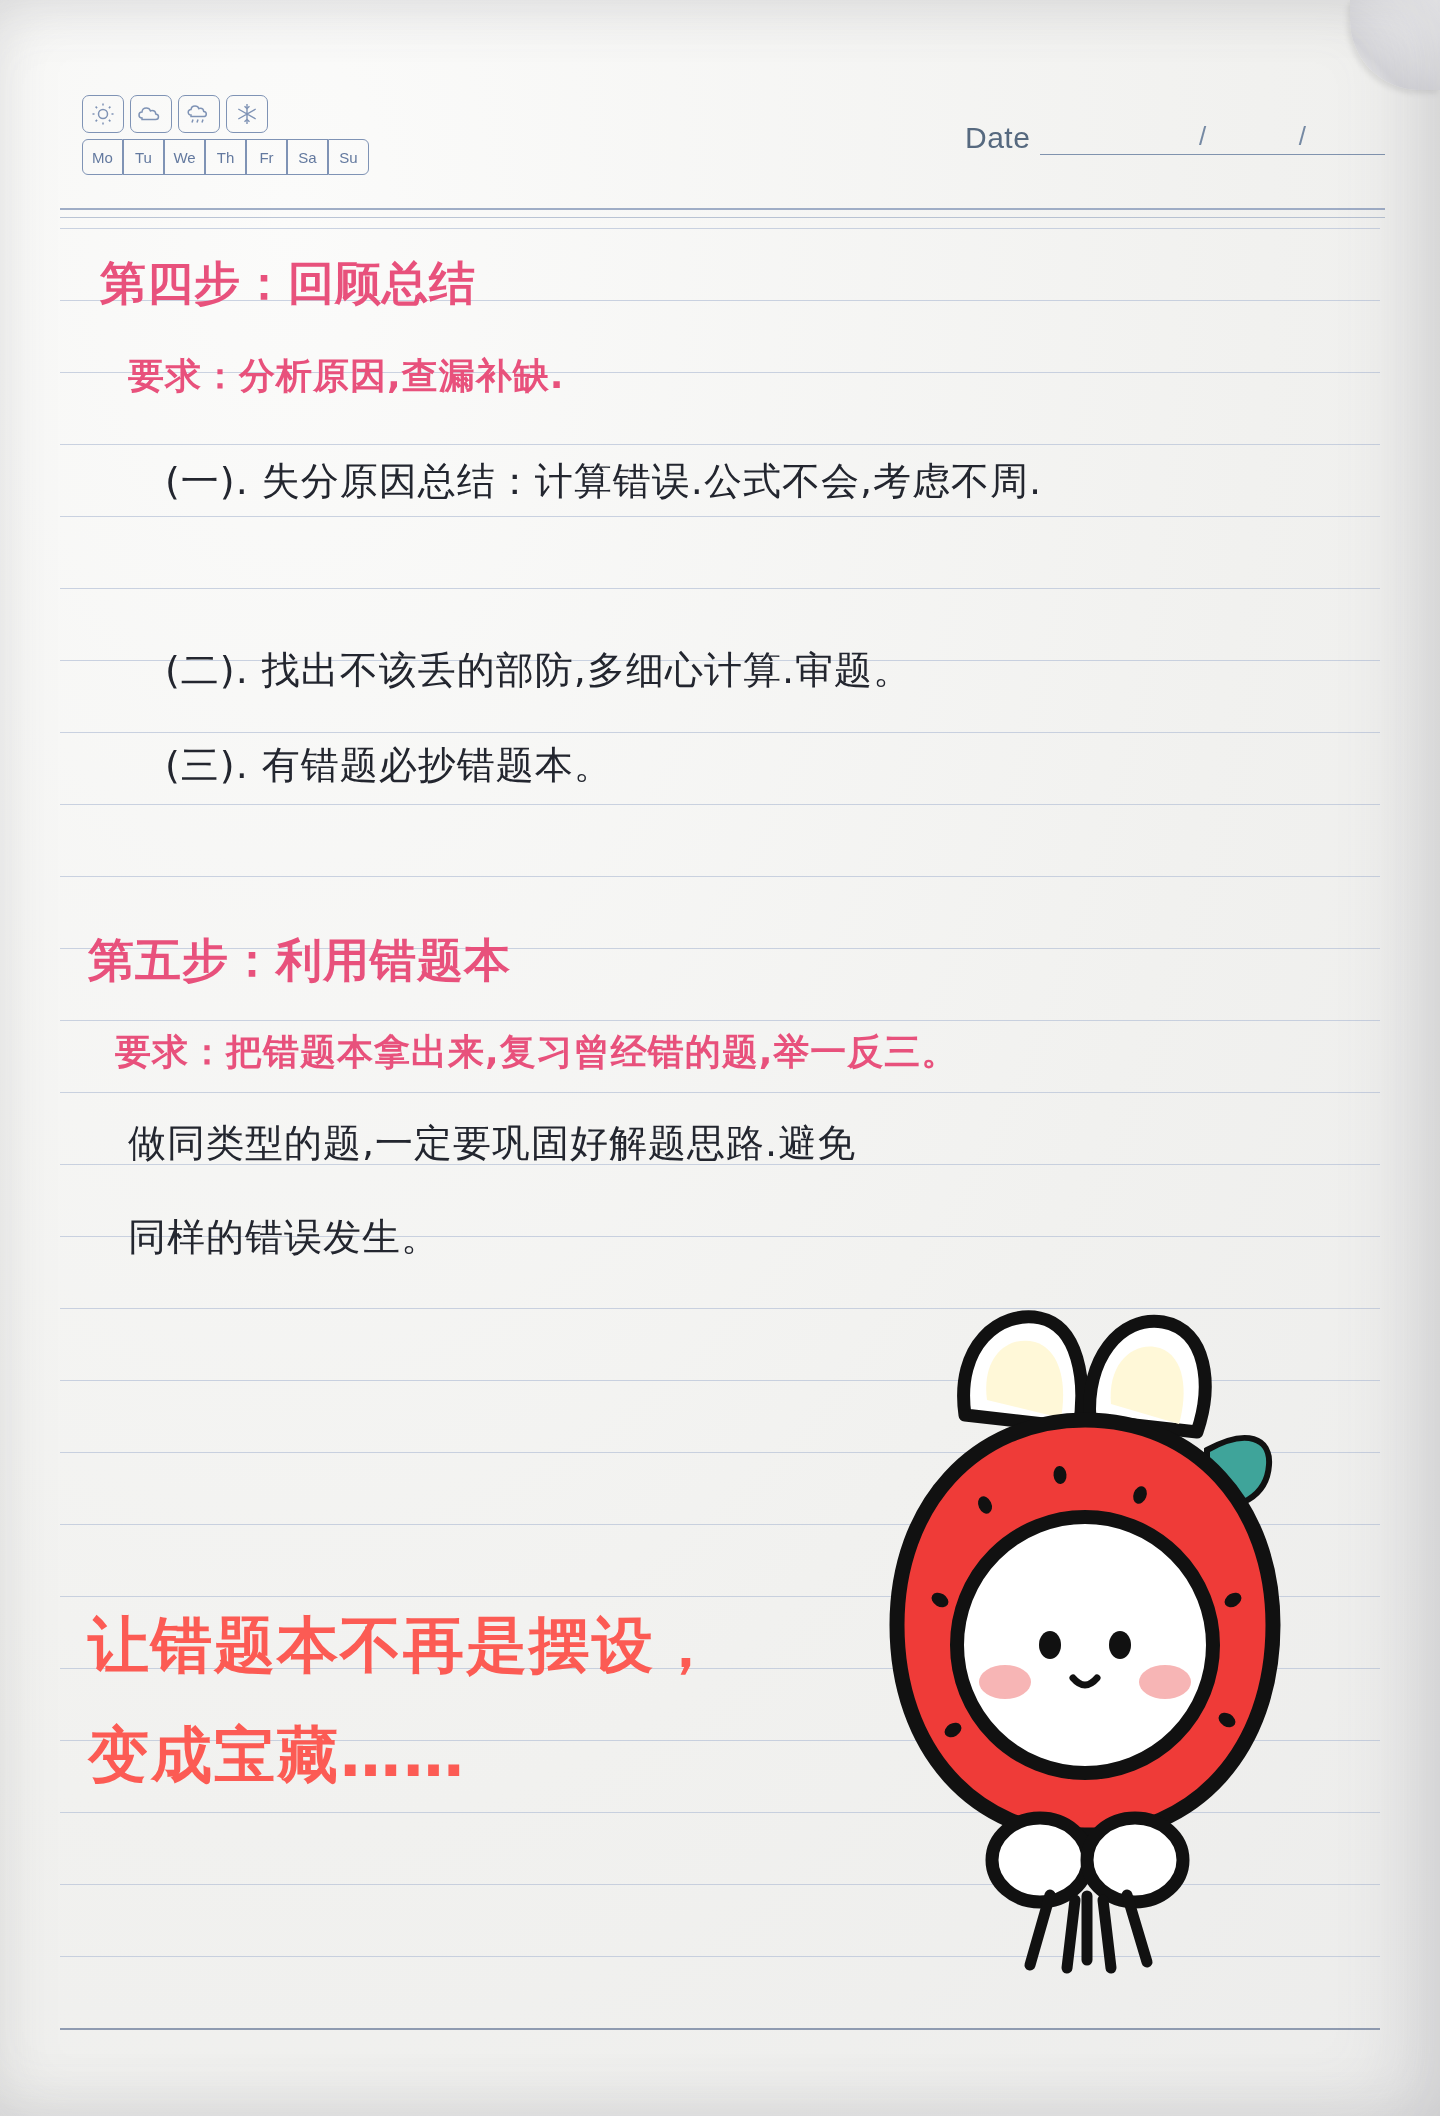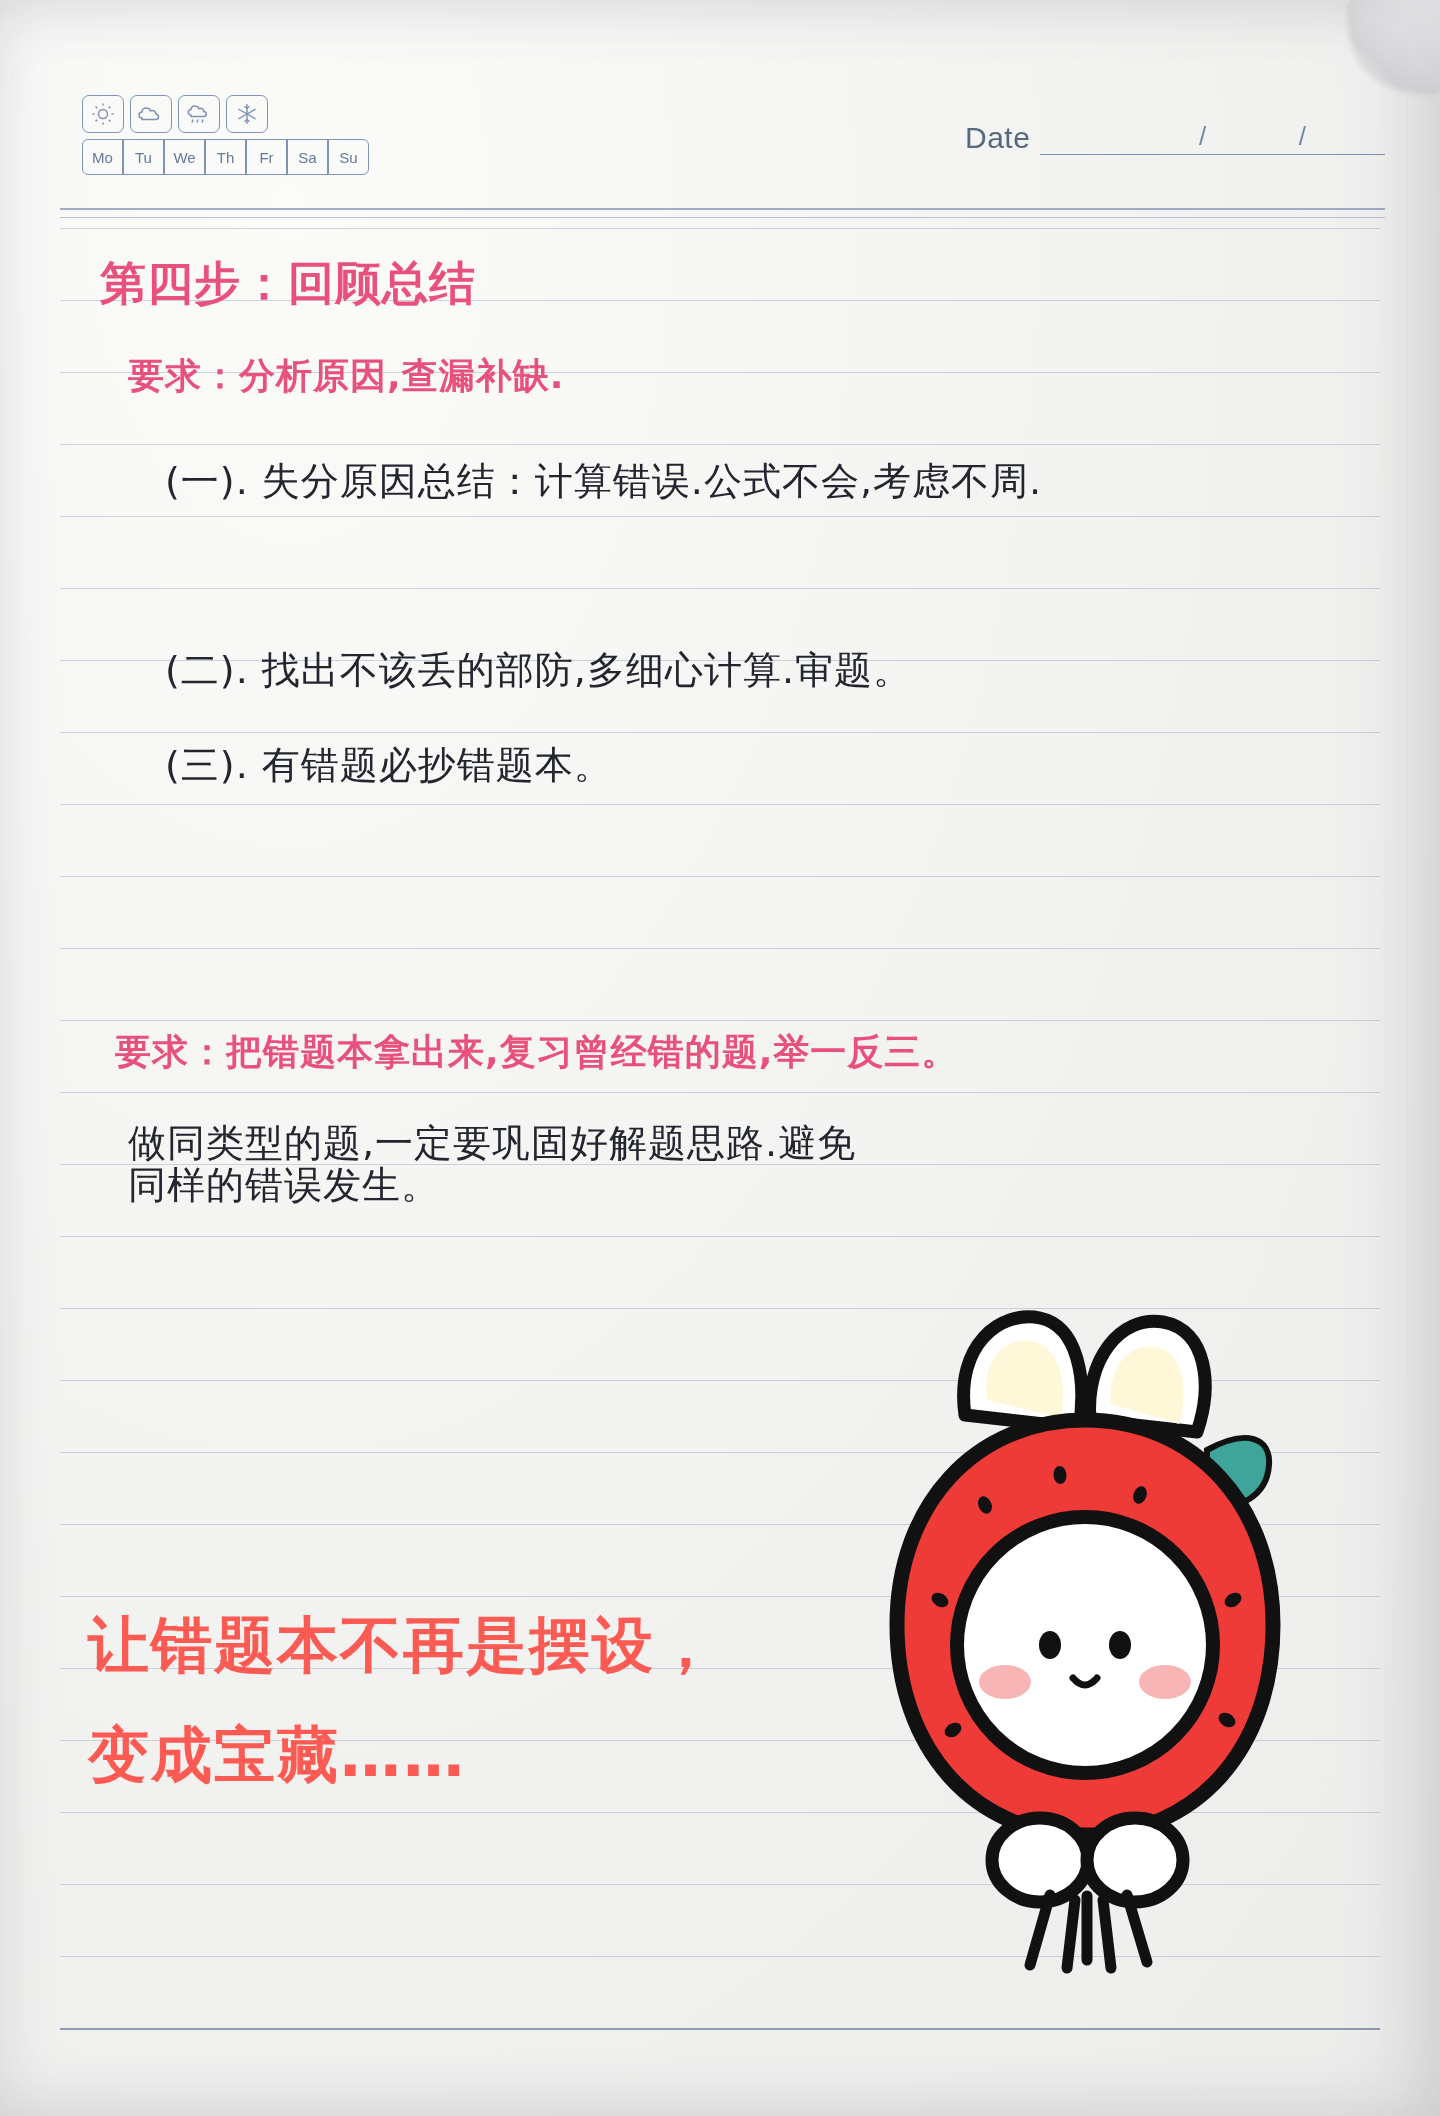--- a/index.html
+++ b/index.html
@@ -292,26 +292,27 @@
 
   <div class="hw t-req pink" style="left:128px; top:352px;">要求：分析原因,查漏补缺.</div>
 
   <div class="hw t-body dark" style="left:165px; top:456px;">(一). 失分原因总结：计算错误.公式不会,考虑不周.</div>
 
 
   <div class="hw t-body dark" style="left:165px; top:645px;">(二). 找出不该丢的部防,多细心计算.审题。</div>
 
   <div class="hw t-body dark" style="left:165px; top:740px;">(三). 有错题必抄错题本。</div>
 
+  <div class="hw t-head pink" style="left:88px; top:930px;">第五步：利用错题本</div>
 
   <div class="hw t-req pink" style="left:115px; top:1028px;">要求：把错题本拿出来,复习曾经错的题,举一反三。</div>
 
   <div class="hw t-body dark" style="left:128px; top:1118px;">做同类型的题,一定要巩固好解题思路.避免</div>
 
-  <div class="hw t-body dark" style="left:128px; top:1160px;">同样的错误发生。</div>
+  <div class="hw t-body dark" style="left:128px; top:1212px;">同样的错误发生。</div>
 
   <div class="slogan" style="left:88px; top:1605px;">让错题本不再是摆设，</div>
   <div class="slogan" style="left:88px; top:1715px;">变成宝藏……</div>
 
   <div class="sticker">
     <svg viewBox="0 0 500 690" width="500" height="690">
 
       <g>
         <path d="M130 115 C120 45 165 10 205 18 C243 26 252 80 244 128 Z" fill="#ffffff" stroke="#111111" stroke-width="13" stroke-linejoin="round"></path>
         <path d="M255 120 C250 60 285 15 328 22 C372 30 378 85 362 132 Z" fill="#ffffff" stroke="#111111" stroke-width="13" stroke-linejoin="round"></path>

